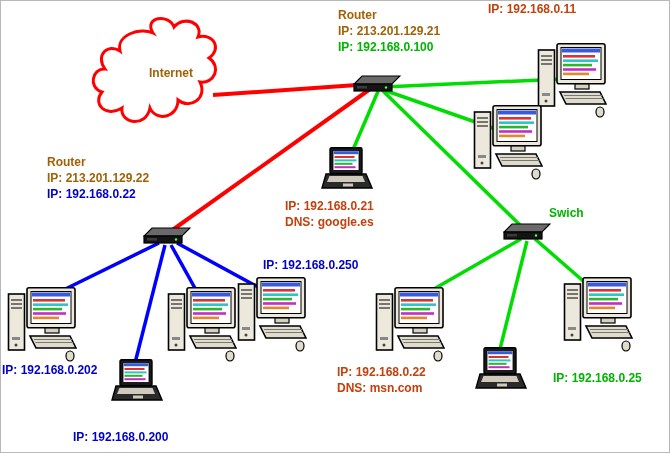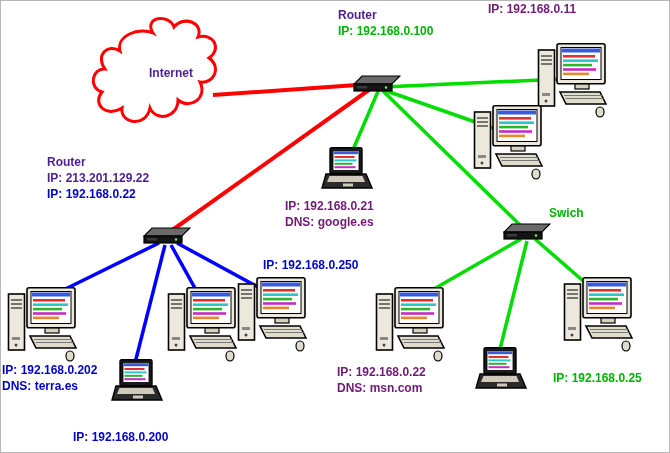--- a/index.html
+++ b/index.html
@@ -13,22 +13,22 @@
     overflow:hidden;
   }
   #wires{position:absolute;left:0;top:0;z-index:1;}
   .node{position:absolute;z-index:2;}
   .node svg{display:block;}
   .label{
     position:absolute;z-index:3;
     font-size:12px;font-weight:bold;line-height:16px;
     white-space:nowrap;
   }
-  .t-red{color:#4c1d95;}
-  .t-darkred{color:#701a75;}
+  .t-red{color:#a16207;}
+  .t-darkred{color:#c2410c;}
   .t-green{color:#00b400;}
   .t-blue{color:#0000cc;}
   .center{text-align:right;}
 </style>
 </head>
 <body>
 
 <div id="stage">
 
   <svg width="0" height="0" style="position:absolute" aria-hidden="true">
@@ -166,20 +166,21 @@
   <div class="node" style="left:562px;top:276px">
     <svg width="70" height="78" viewBox="0 0 70 78">
         <use href="#sym-desktop"></use>
       </svg>
   </div>
 
   <div class="label t-red center" style="left:128px;top:64px;width:64px">Internet</div>
 
   <div class="label" style="left:337px;top:6px">
     <div class="t-red">Router</div>
+    <div class="t-red">IP: 213.201.129.21</div>
     <div class="t-green">IP: 192.168.0.100</div>
   </div>
 
   <div class="label" style="left:487px;top:0px">
     <div class="t-darkred">IP: 192.168.0.11</div>
   </div>
 
 
   <div class="label" style="left:284px;top:197px">
     <div class="t-darkred">IP: 192.168.0.21</div>
@@ -191,21 +192,20 @@
   <div class="label" style="left:46px;top:153px">
     <div class="t-red">Router</div>
     <div class="t-red">IP: 213.201.129.22</div>
     <div class="t-blue">IP: 192.168.0.22</div>
   </div>
 
   <div class="label t-blue" style="left:262px;top:256px">IP: 192.168.0.250</div>
 
   <div class="label" style="left:1px;top:361px">
     <div class="t-blue">IP: 192.168.0.202</div>
-    <div class="t-blue">DNS: terra.es</div>
   </div>
 
 
   <div class="label t-blue" style="left:72px;top:428px">IP: 192.168.0.200</div>
 
   <div class="label" style="left:336px;top:363px">
     <div class="t-darkred">IP: 192.168.0.22</div>
     <div class="t-darkred">DNS: msn.com</div>
   </div>
 

